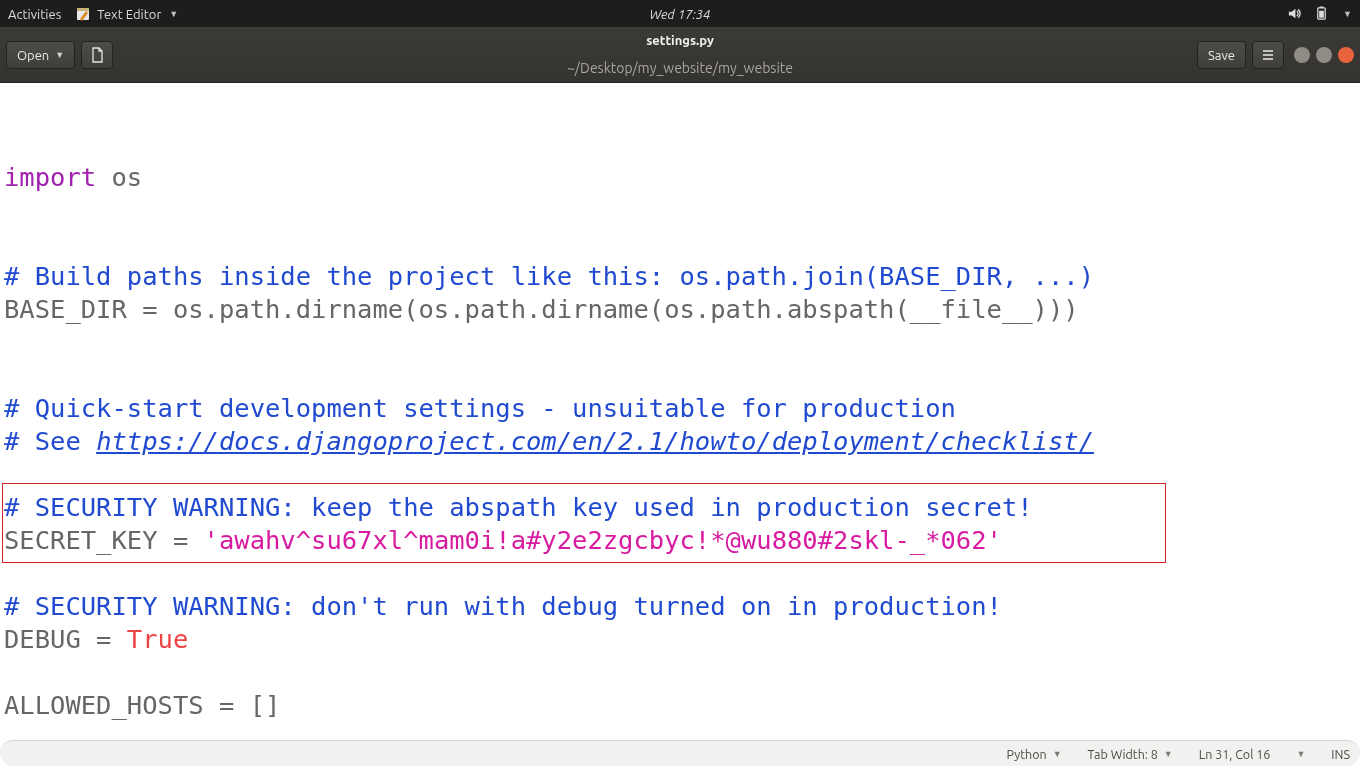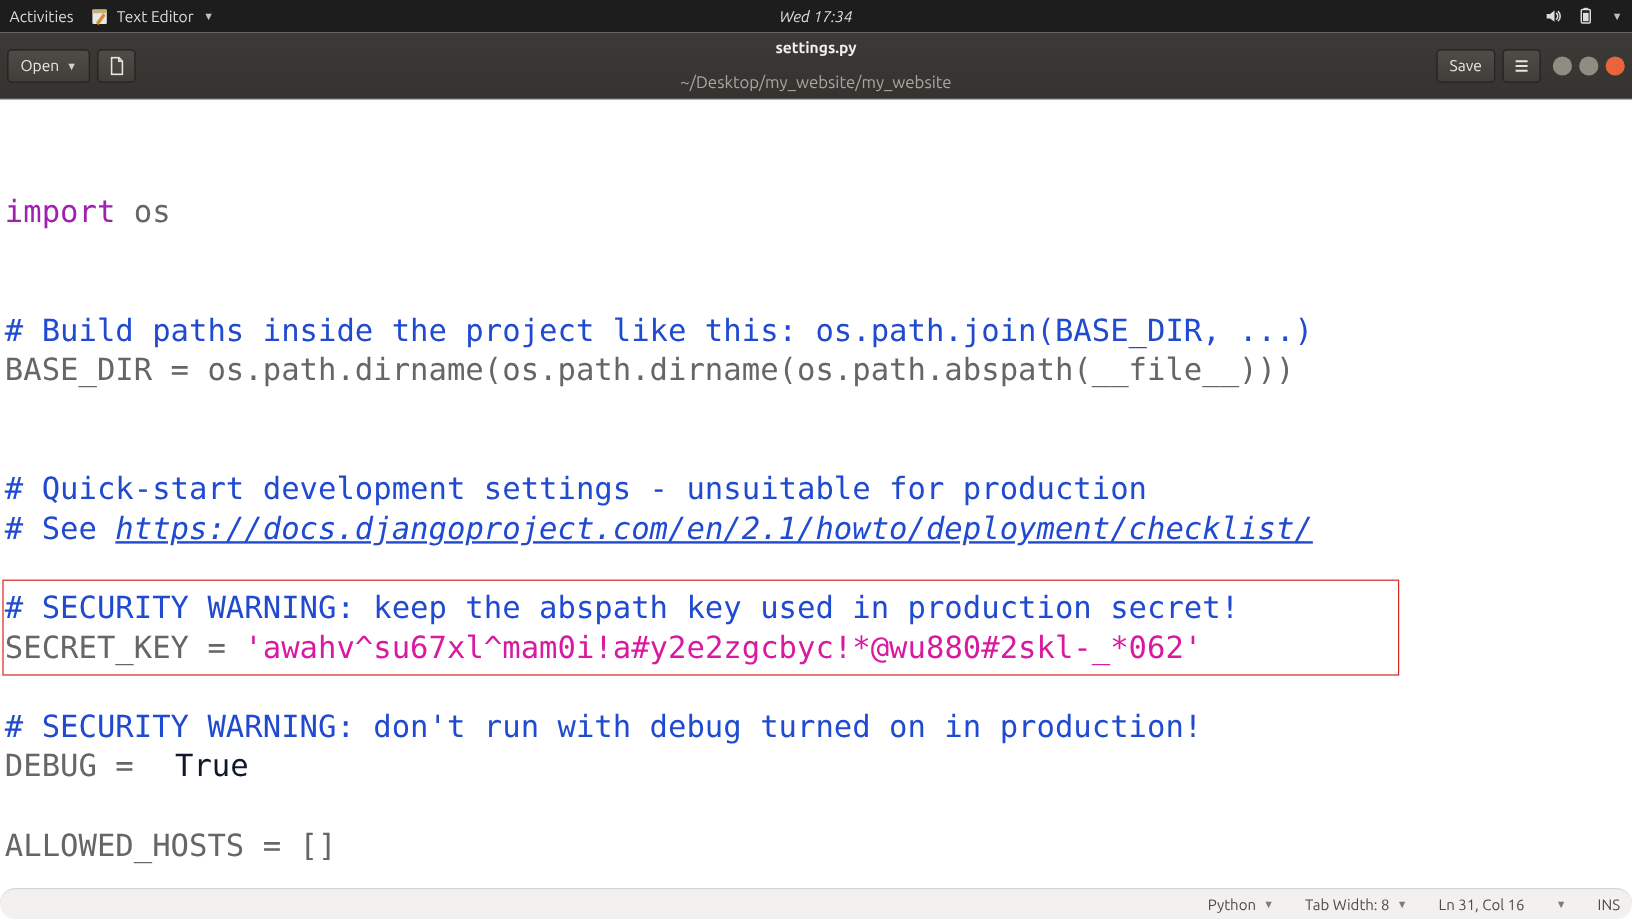--- a/index.html
+++ b/index.html
@@ -76,21 +76,21 @@
     font-size: 25.5px;
     line-height: 33px;
     white-space: pre;
     color: #333333;
     padding: 78px 4px 0 4px;
   }
   .kw      { color: #a020b0; }          
   .comment { color: #204ad0; }          
   .clink   { font-style: italic; text-decoration: underline; } 
   .string  { color: #d81aa0; }          
-  .bool    { color: #0f172a; margin-left: 19px; }          
+  .bool    { color: #ef4444; }          
   .dim     { color: #666666; }          
 
   .redbox {
     position: absolute;
     border: 1.5px solid #d62424;
     pointer-events: none;
   }
 
   
   .statusbar {

